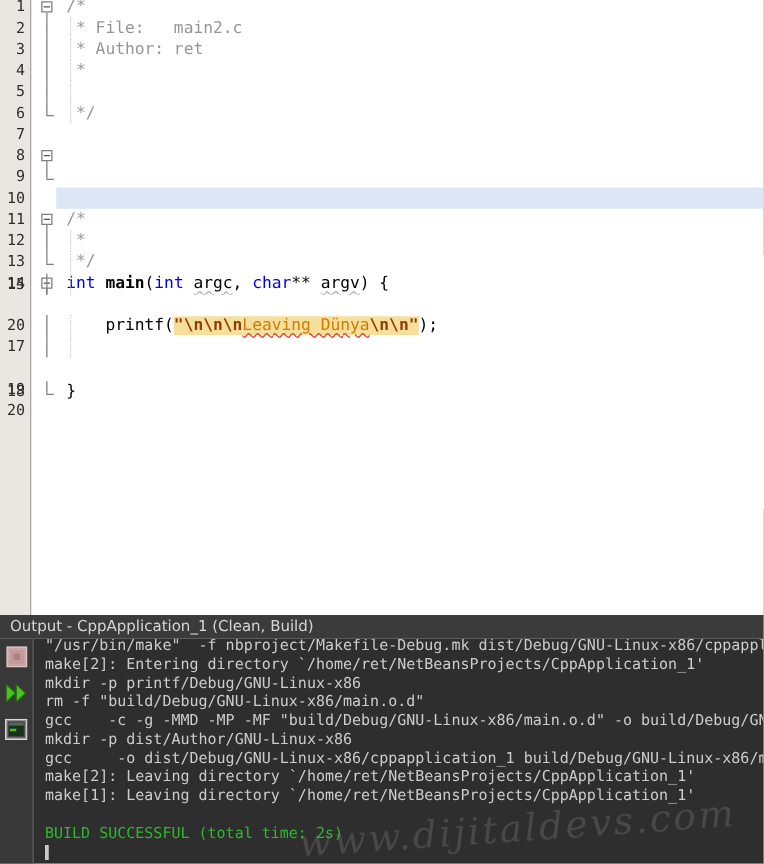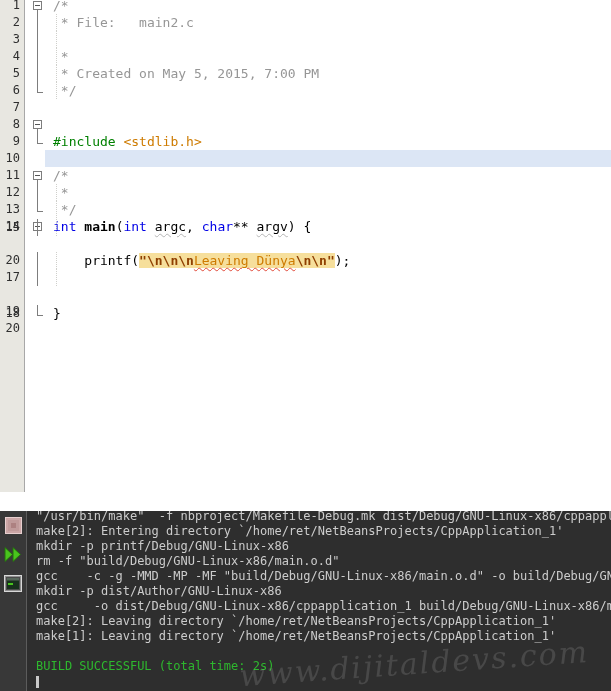--- a/index.html
+++ b/index.html
@@ -62,32 +62,32 @@
         <div class="ed-row" style="top: 14px;">
           <div class="guide-line"></div>
           <span class="ln">2</span>
           <span class="fv full"></span>
           <span class="code"><span class="seg-comment"> * File:   main2.c</span></span>
         </div>
         <div class="ed-row" style="top: 31px;">
           <div class="guide-line"></div>
           <span class="ln">3</span>
           <span class="fv full"></span>
+          <span class="code"><span class="seg-comment"> * Author: ret</span></span>
         </div>
         <div class="ed-row" style="top: 48px;">
           <div class="guide-line"></div>
           <span class="ln">4</span>
           <span class="fv full"></span>
           <span class="code"><span class="seg-comment"> *</span></span>
         </div>
         <div class="ed-row" style="top: 65px;">
           <div class="guide-line"></div>
           <span class="ln">5</span>
           <span class="fv full"></span>
-          <span class="code"><span class="seg-comment"> * Created on May 5, 2015, 7:00 PM</span></span>
         </div>
         <div class="ed-row" style="top: 82px;">
           <div class="guide-line"></div>
           <span class="ln">6</span>
           <span class="fv tophalf"></span>
           <span class="ffoot"></span>
           <span class="code"><span class="seg-comment"> */</span></span>
         </div>
         <div class="ed-row" style="top: 99px;">
           <span class="ln">7</span>
@@ -95,21 +95,20 @@
         </div>
         <div class="ed-row" style="top: 116px;">
           <span class="ln">8</span>
           <span class="fbox"></span>
           <span class="fv below"></span>
         </div>
         <div class="ed-row" style="top: 133px;">
           <span class="ln">9</span>
           <span class="fv tophalf"></span>
           <span class="ffoot"></span>
-          <span class="code"><span class="seg-directive">#include </span><span class="seg-header">&lt;stdlib.h&gt;</span></span>
         </div>
         <div class="ed-row" style="top: 150px;">
           <div class="hl"></div>
           <span class="ln">10</span>
           <span class="code"></span>
         </div>
         <div class="ed-row" style="top: 167px;">
           <span class="ln">11</span>
           <span class="fbox"></span>
           <span class="fv below"></span>
@@ -162,20 +161,23 @@
           <span class="code"></span>
         </div>
         <div class="ed-row" style="top: 320px;">
           <span class="ln">20</span>
           <span class="code"></span>
         </div>
       </div>
   </div>
 
   <div class="output-panel">
+    <div class="output-header">
+      <span>Output - CppApplication_1 (Clean, Build)</span>
+    </div>
     <div class="output-body">
       <div class="output-toolbar" id="output-toolbar">
           <button class="tb-btn">
             <span><svg width="17" height="17" viewBox="0 0 17 17">
                 <rect x="0.5" y="0.5" width="16" height="16" fill="#cba6a6" stroke="#e7cfcf"></rect>
                 <rect x="3" y="3" width="11" height="11" fill="#c09a9a"></rect>
                 <rect x="6" y="6" width="5" height="5" fill="#ad8181"></rect>
               </svg></span>
           </button>
           <button class="tb-btn">

